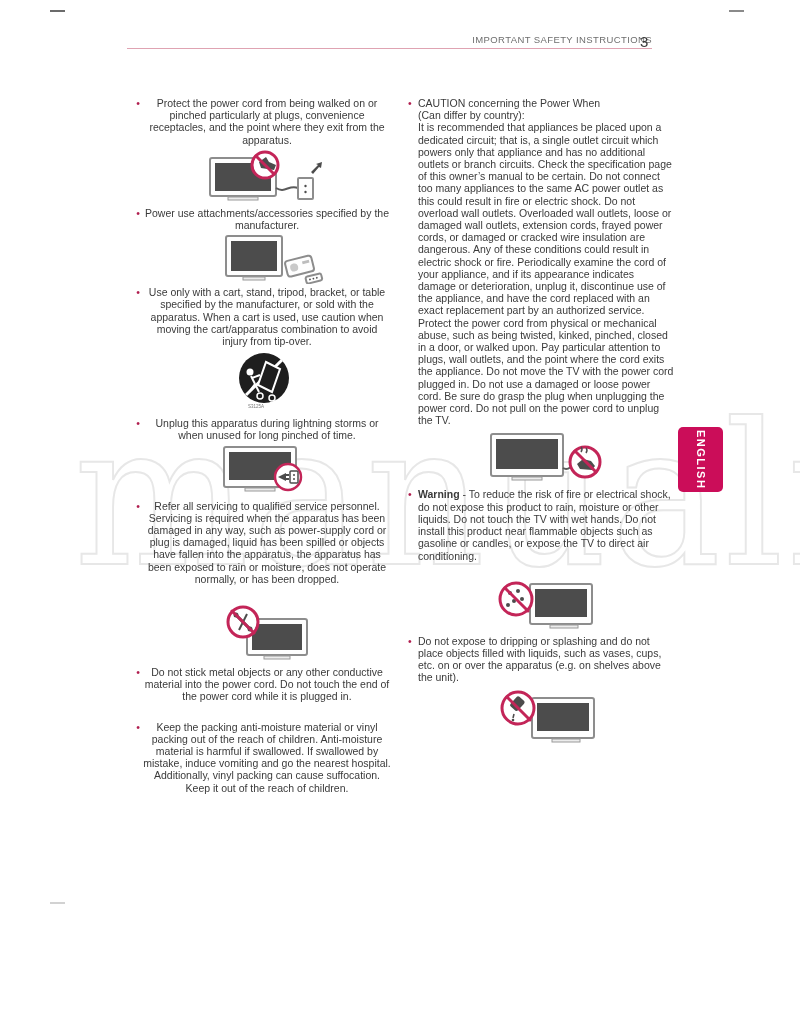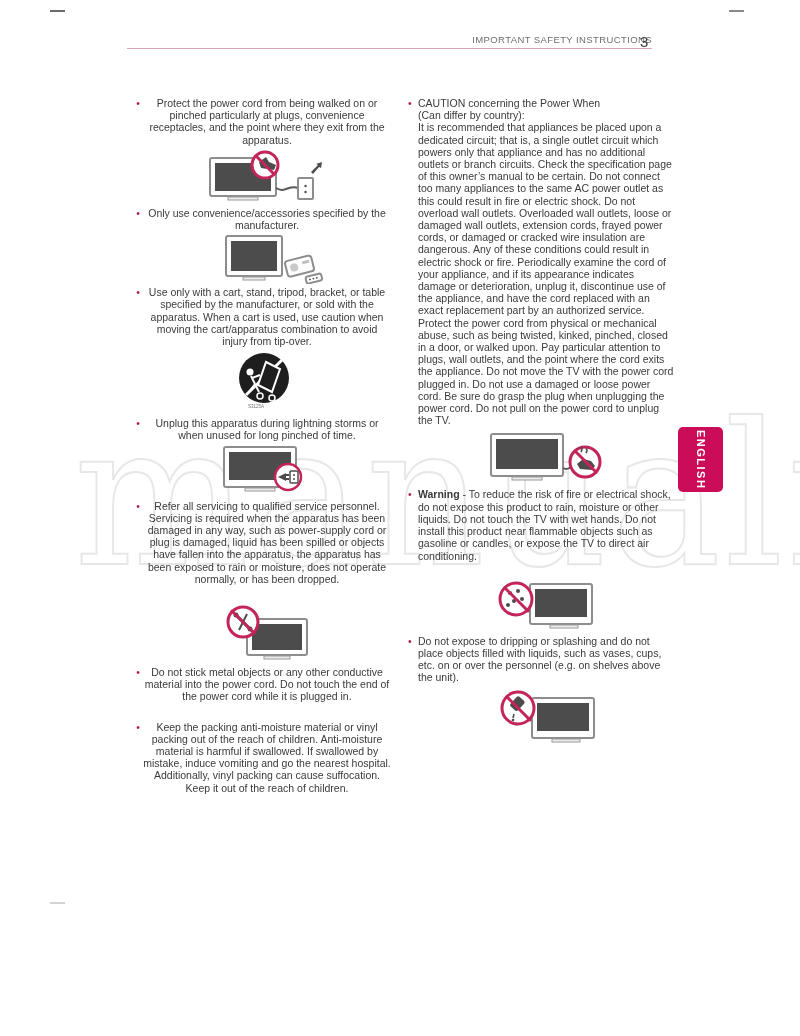--- a/index.html
+++ b/index.html
@@ -98,21 +98,21 @@
         <circle class="glyph" cx="98.5" cy="42" r="1.2"></circle>
         <path class="glyph" d="M104,22 l7,-7 -2,-1 6,-2 -1,6 -2,-1 -6,7 z"></path>
         <circle class="ban" cx="58" cy="15" r="13"></circle>
         <path class="glyph" d="M52,12 l7,-5 3,5 7,3 -2,5 -13,-2 z"></path>
         <line class="banline" x1="49" y1="6" x2="67" y2="24"></line>
       </svg>
     </figure>
 
     <div class="bullet" style="margin-bottom:3px">
       <span class="dot"></span>
-      <span class="txt">Only use convenience/accessories specified by the manufacturer.</span>
+      <span class="txt">Power use attachments/accessories specified by the manufacturer.</span>
     </div>
 
     <figure style="margin-bottom:2px">
       <svg width="115" height="50" viewBox="0 0 115 50">
         <rect class="tvframe" x="16" y="2" width="56" height="40" rx="2"></rect>
         <rect class="tvscreen" x="21" y="7" width="46" height="30"></rect>
         <rect class="tvstand" x="33" y="43" width="22" height="3"></rect>
         <g transform="rotate(-14 90 32)">
           <rect class="tvframe" x="76" y="24" width="27" height="16" rx="3"></rect>
           <circle cx="84" cy="32" r="4" fill="#c9c9c9"></circle>
@@ -240,21 +240,21 @@
         <circle class="glyph" cx="28" cy="13" r="2"></circle>
         <circle class="glyph" cx="24" cy="23" r="2"></circle>
         <circle class="glyph" cx="32" cy="21" r="2"></circle>
         <circle class="glyph" cx="18" cy="27" r="2"></circle>
         <line class="banline" x1="15" y1="10" x2="38" y2="33"></line>
       </svg>
     </figure>
 
     <div class="bullet" style="margin-bottom:4px">
       <span class="dot"></span>
-      <span class="txt">Do not expose to dripping or splashing and do not place objects filled with liquids, such as vases, cups, etc. on or over the personnel (e.g. on shelves above the unit).</span>
+      <span class="txt">Do not expose to dripping or splashing and do not place objects filled with liquids, such as vases, cups, etc. on or over the apparatus (e.g. on shelves above the unit).</span>
     </div>
 
     <figure>
       <svg width="112" height="56" viewBox="0 0 112 56">
         <rect class="tvframe" x="42" y="10" width="62" height="40" rx="2"></rect>
         <rect class="tvscreen" x="47" y="15" width="52" height="28"></rect>
         <rect class="tvstand" x="62" y="51" width="28" height="3"></rect>
         <circle class="ban" cx="28" cy="20" r="16"></circle>
         <g transform="rotate(42 27 16)">
           <rect class="glyph" x="22" y="9" width="10" height="13" rx="2"></rect>

